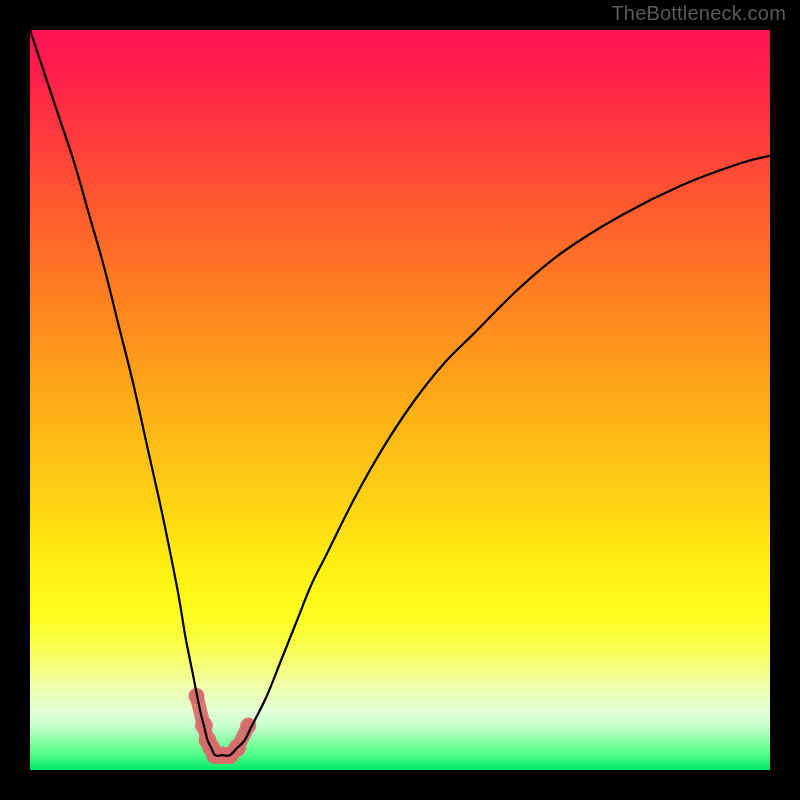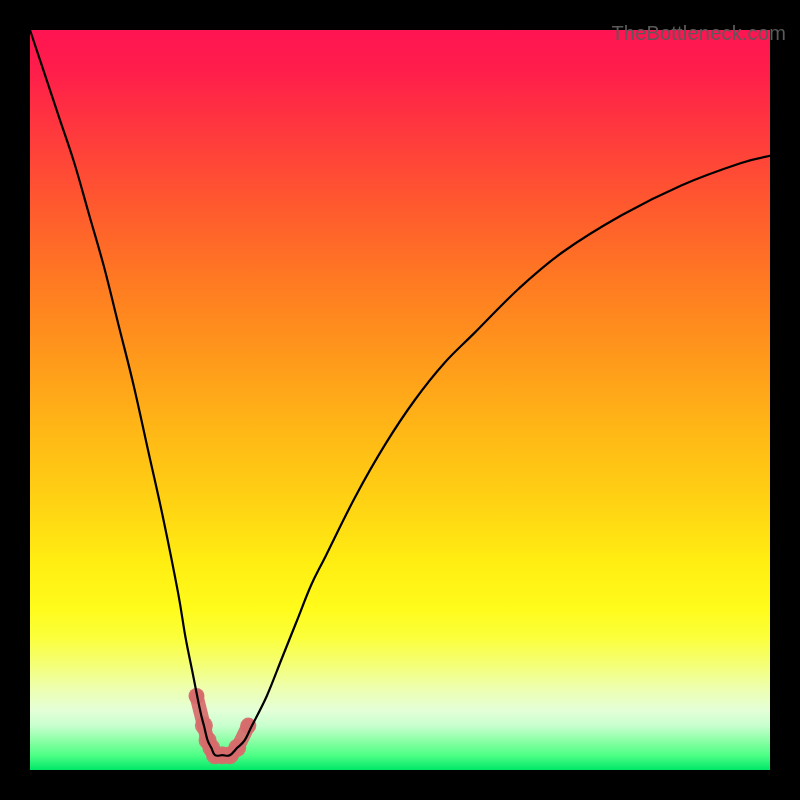--- a/index.html
+++ b/index.html
@@ -11,21 +11,21 @@
     overflow: hidden;
   }
   .outer {
     width: 800px;
     height: 800px;
     background: #000;
     position: relative;
   }
   .watermark {
     position: absolute;
-    top: 22px;
+    top: 2px;
     right: 14px;
     font-family: Arial, Helvetica, sans-serif;
     font-size: 20px;
     color: #5a5a5a;
     letter-spacing: 0.2px;
     z-index: 10;
   }
   .plot {
     position: absolute;
     left: 30px;

